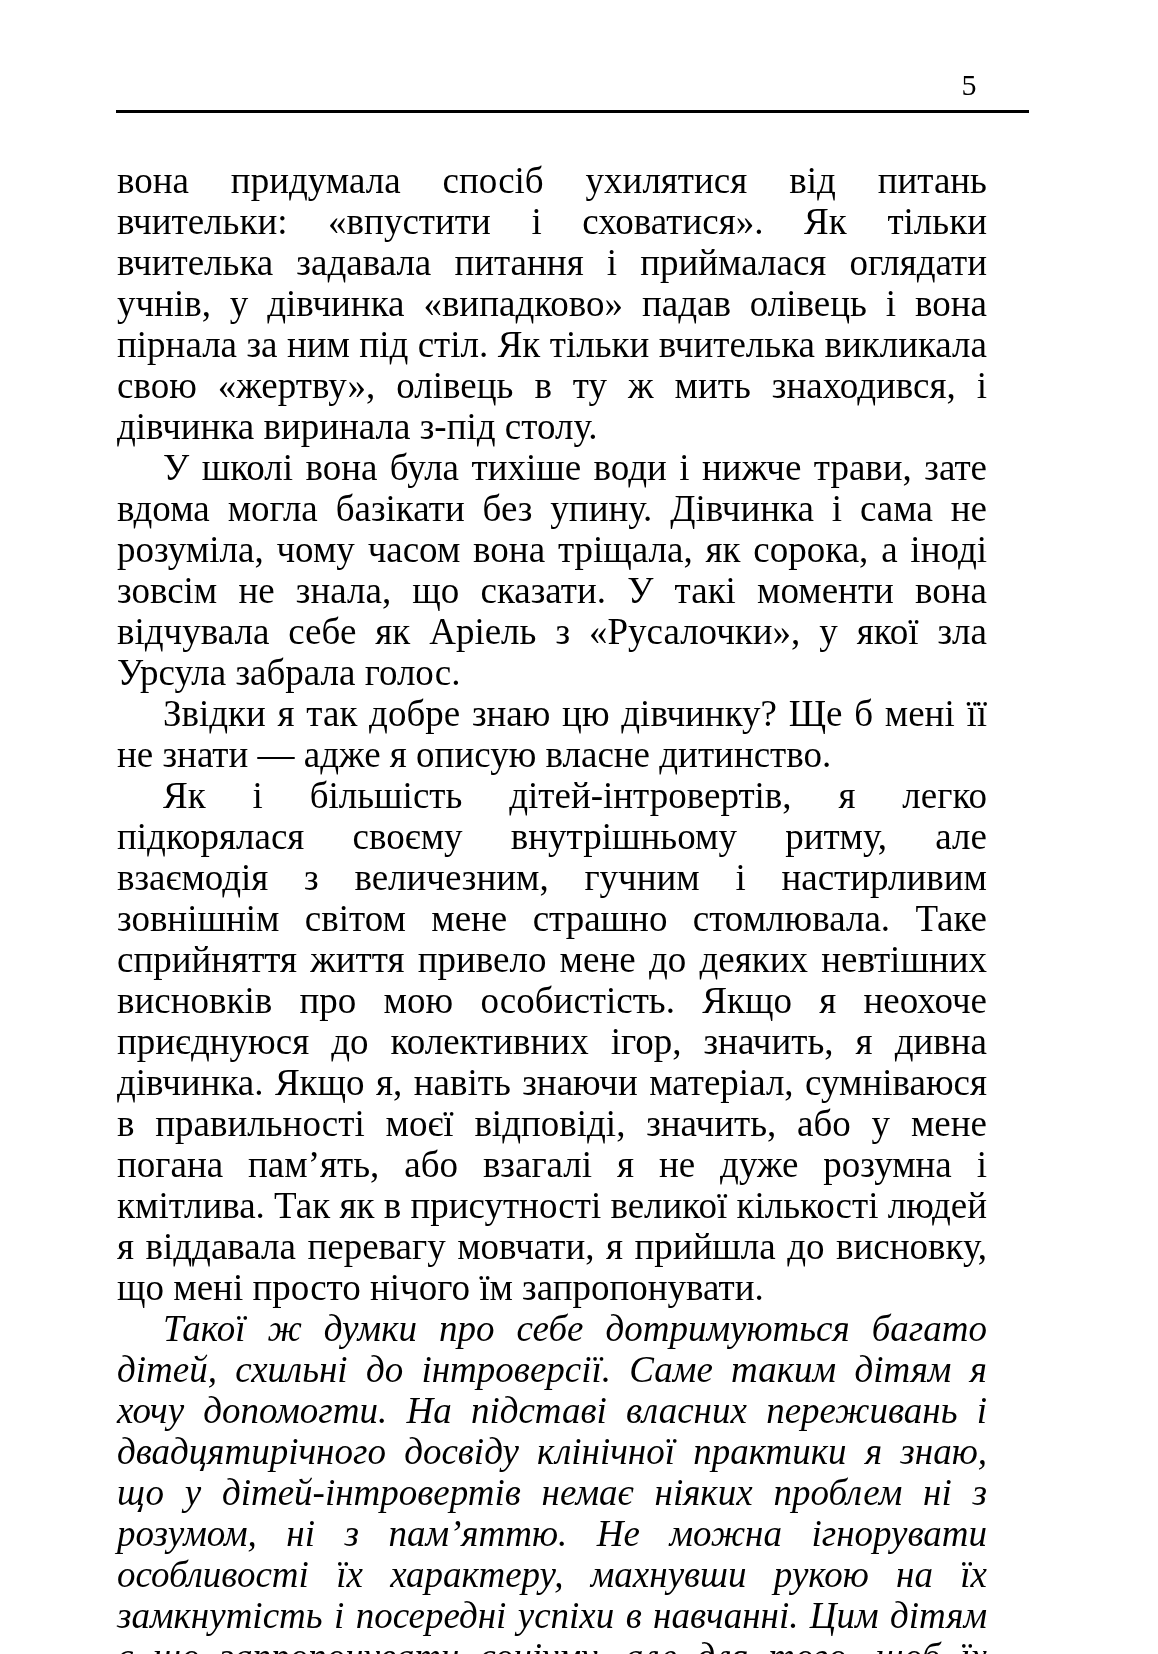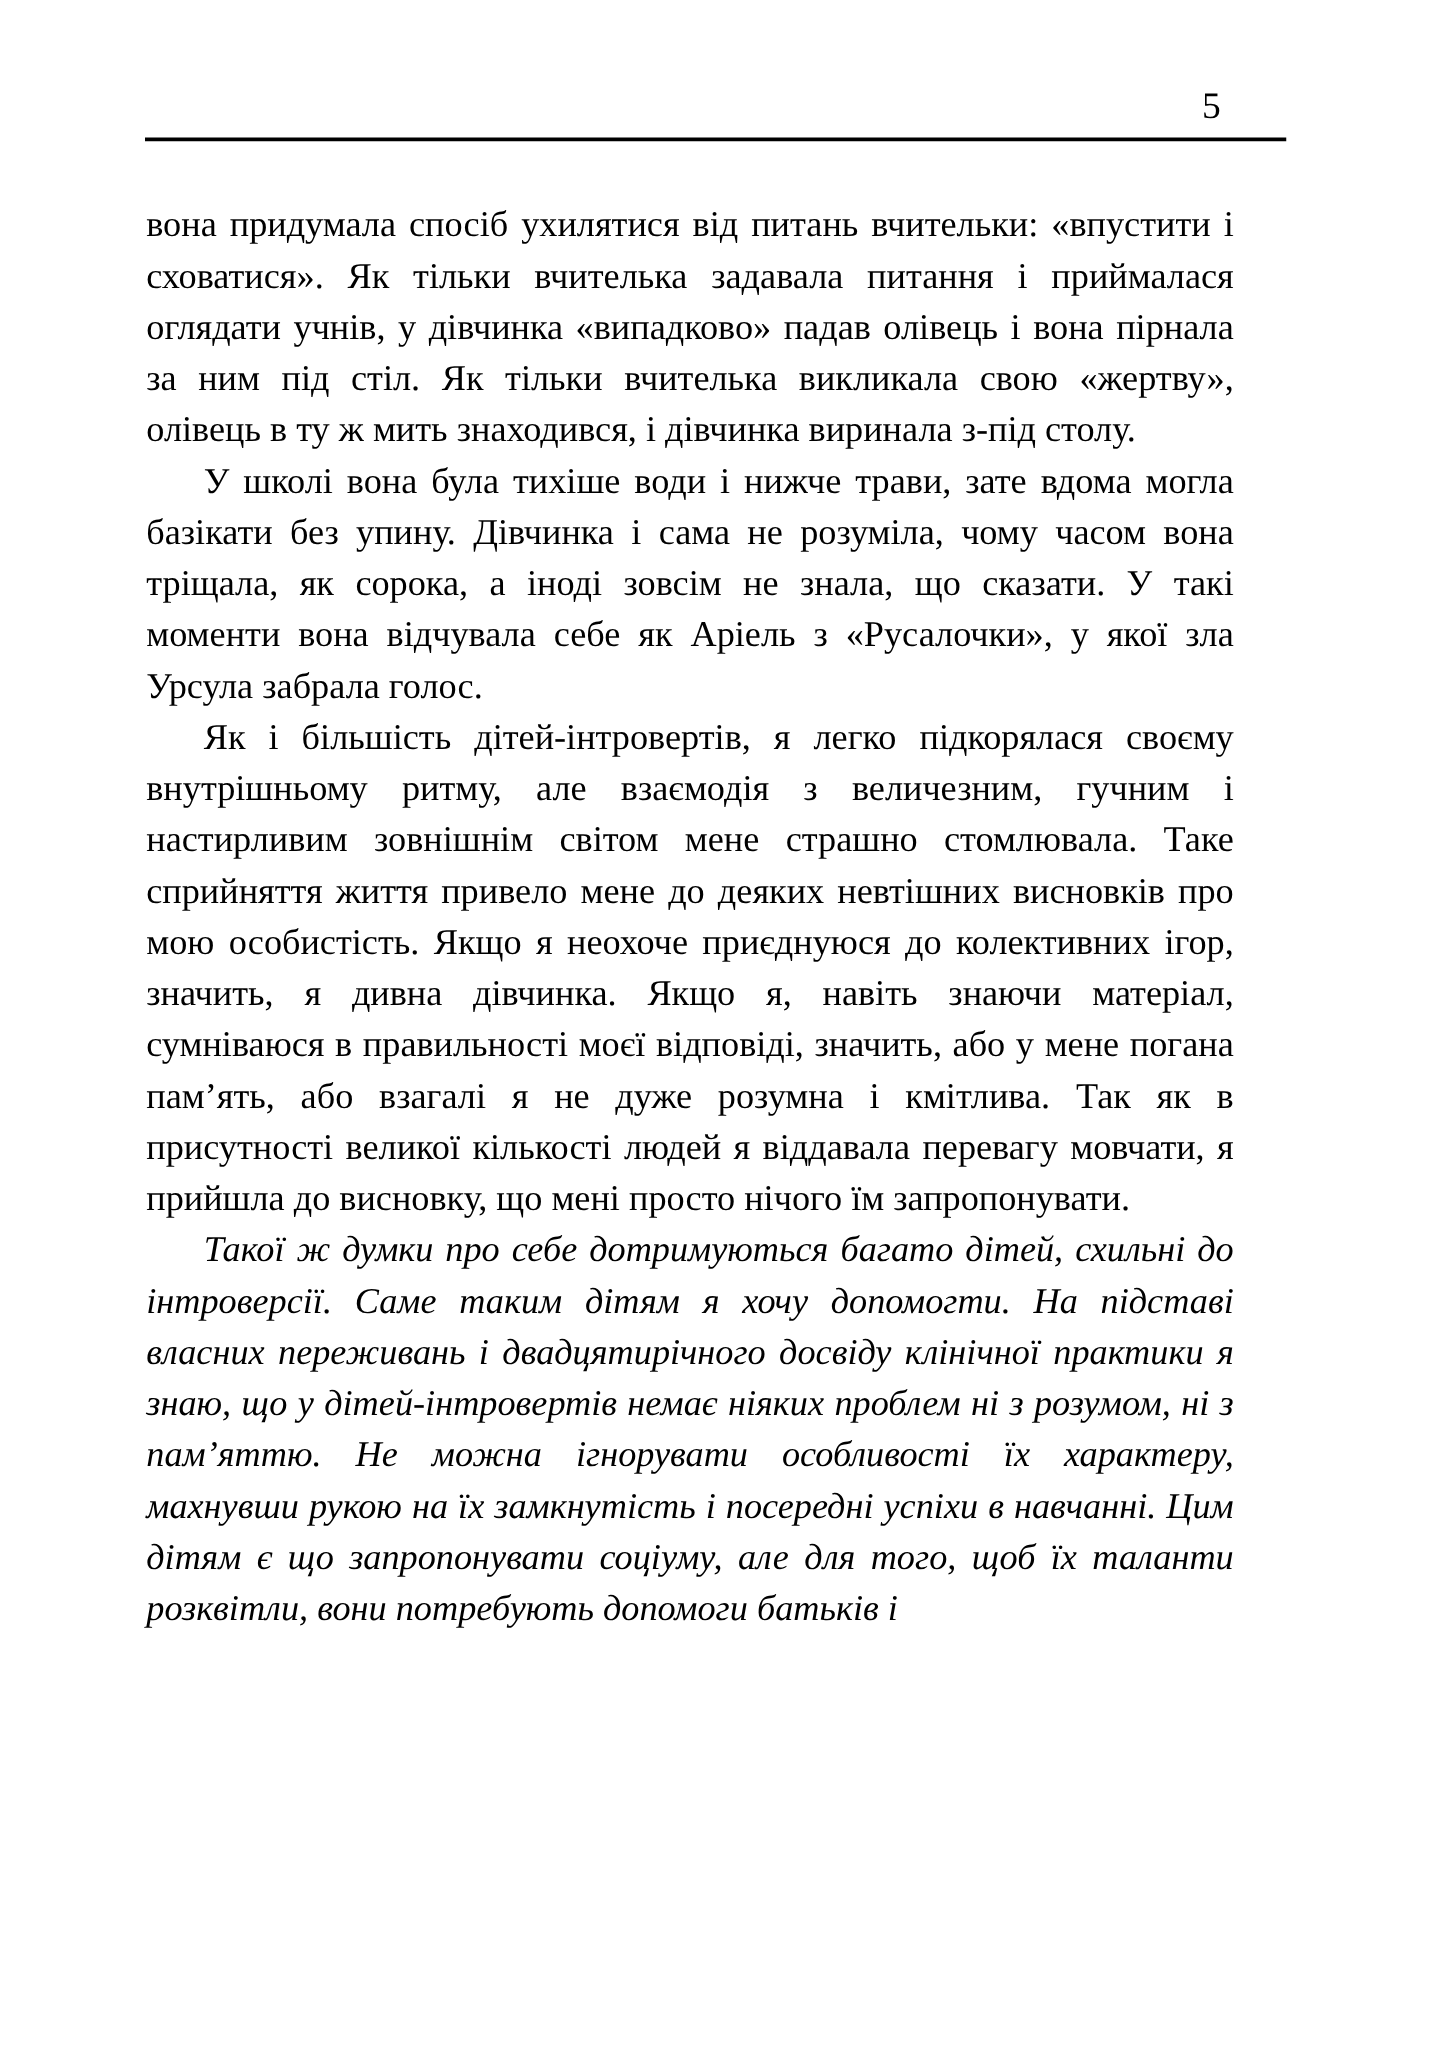--- a/index.html
+++ b/index.html
@@ -52,21 +52,21 @@
   .body-text {
     position: absolute;
     left: 117px;
     top: 160px;
     width: 870px;
   }
   .para {
     margin: 0;
     text-align: justify;
     text-justify: inter-word;
-    font-size: 29px;
+    font-size: 37px;
     line-height: 41px;
     text-indent: 46px;
     hyphens: none;
     -webkit-hyphens: none;
     word-spacing: 0px;
     font-stretch: condensed;
     transform-origin: left top;
   }
   .para.first {
     text-indent: 0;
@@ -83,17 +83,18 @@
 <div class="page">
 
   <div class="header-block">
     <div class="folio">5</div>
     <div class="header-rule"></div>
   </div>
 
   <div class="body-text">
     <p class="para first" style="text-indent: 0px;">вона придумала спосіб ухилятися від питань вчительки: «впустити і сховатися». Як тільки вчителька задавала питання і приймалася оглядати учнів, у дівчинка «випадково» падав олівець і вона пірнала за ним під стіл. Як тільки вчителька викликала свою «жертву», олівець в ту ж мить знаходився, і дівчинка виринала з-під столу.</p>
     <p class="para">У школі вона була тихіше води і нижче трави, зате вдома могла базікати без упину. Дівчинка і сама не розуміла, чому часом вона тріщала, як сорока, а іноді зовсім не знала, що сказати. У такі моменти вона відчувала себе як Аріель з «Русалочки», у якої зла Урсула забрала голос.</p>
+    <p class="para">Звідки я так добре знаю цю дівчинку? Ще б мені її не знати — адже я описую власне дитинство.</p>
     <p class="para">Як і більшість дітей-інтровертів, я легко підкорялася своєму внутрішньому ритму, але взаємодія з величезним, гучним і настирливим зовнішнім світом мене страшно стомлювала. Таке сприйняття життя привело мене до деяких невтішних висновків про мою особистість. Якщо я неохоче приєднуюся до колективних ігор, значить, я дивна дівчинка. Якщо я, навіть знаючи матеріал, сумніваюся в правильності моєї відповіді, значить, або у мене погана пам’ять, або взагалі я не дуже розумна і кмітлива. Так як в присутності великої кількості людей я віддавала перевагу  мовчати, я прийшла до висновку, що мені просто нічого їм запропонувати.</p>
     <p class="para">Такої ж думки про себе дотримуються багато дітей, схильні до інтроверсії. Саме таким дітям я хочу допомогти. На підставі власних переживань і двадцятирічного досвіду клінічної практики я знаю, що у дітей-інтровертів немає ніяких проблем ні з розумом, ні з пам’яттю. Не можна ігнорувати особливості їх характеру, махнувши рукою на їх замкнутість і посередні успіхи в навчанні. Цим дітям є що запропонувати соціуму, але для того, щоб їх таланти розквітли, вони потребують допомоги батьків і</p>
   </div>
 
 </div>
 
 </body></html>

